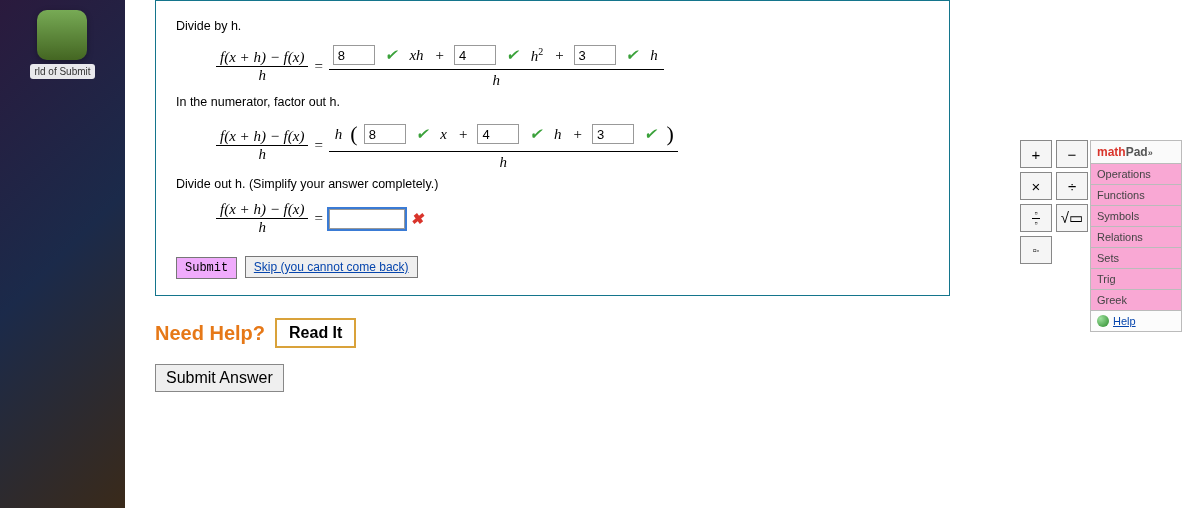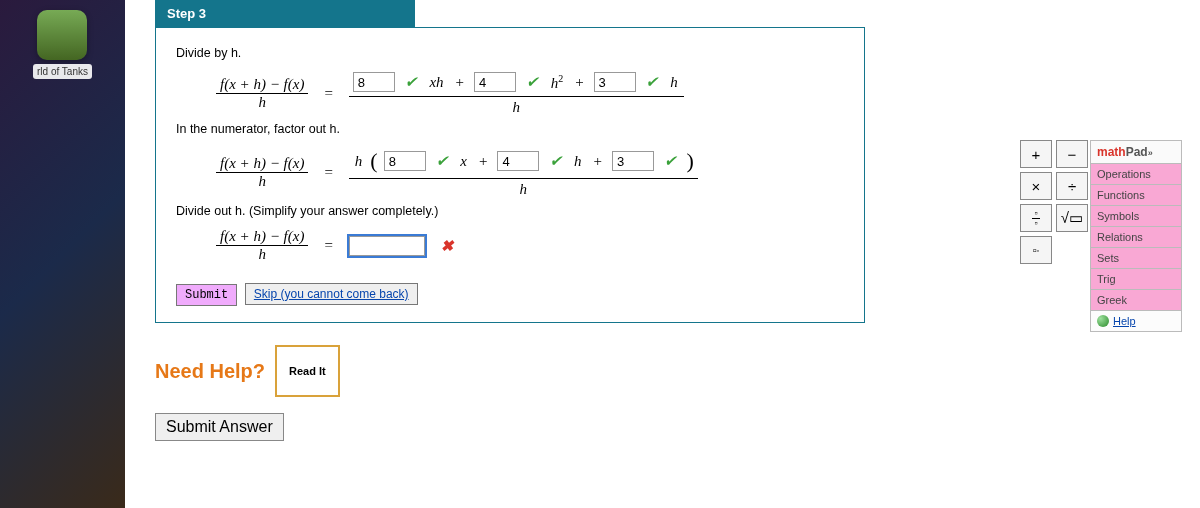--- a/index.html
+++ b/index.html
@@ -57,26 +57,26 @@
       color: #fff;
       font-weight: bold;
       font-size: 13px;
       padding: 6px 12px;
       width: 260px;
     }
 
     .step-body {
       border: 1px solid #14758c;
       padding: 12px 20px 16px 20px;
-      width: 710px;
+      width: 795px;
     }
 
     .instruction { margin: 6px 0 10px 0; font-family: Verdana, sans-serif; font-size: 12.5px; }
 
-    .eq-row { display: flex; align-items: center; margin: 4px 0 4px 40px; font-style: italic; font-family: "Times New Roman", serif; font-size: 15px; gap: 10px; }
+    .eq-row { display: flex; align-items: center; margin: 4px 0 4px 40px; font-style: italic; font-family: "Times New Roman", serif; font-size: 15px; gap: 0; }
     .frac { display:inline-flex; flex-direction:column; align-items:center; font-style: italic; }
     .frac .num { border-bottom: 1px solid #000; padding: 0 4px; }
     .frac .den { padding: 0 4px; }
     .eq { font-style: normal; margin: 0 6px; }
 
     .answer-input {
       width: 42px;
       height: 20px;
       border: 1px solid #999;
       font-size: 13px;
@@ -131,22 +131,22 @@
       text-decoration: underline;
       cursor: pointer;
       margin-left: 4px;
     }
 
     .need-help { margin-top: 22px; display:flex; align-items:center; gap:10px; }
     .need-help-label { color: #e67817; font-weight: bold; font-size: 20px; }
     .read-it {
       border: 2px solid #d9a23a;
       background: #fff;
-      padding: 18px 12px;
-      font-size: 11px;
+      padding: 4px 12px;
+      font-size: 16px;
       font-weight: bold;
       cursor: pointer;
     }
 
     .submit-answer {
       margin-top: 16px;
       border: 1px solid #888;
       background: #efefef;
       padding: 4px 10px;
       font-size: 16px;
@@ -214,28 +214,27 @@
       background: radial-gradient(circle at 30% 30%, #9de09d, #2a8a2a);
       display:inline-block;
     }
   </style>
 </head>
 <body>
 
 <div class="dock-strip">
   <div class="dock-item">
     <div class="dock-icon" style="background:linear-gradient(#7a5,#462);"></div>
-    <span class="dock-label">rld of Tanks</span>
+    <span class="dock-label">rld of Submit</span>
   </div>
   <div style="height:40px"></div>
 </div>
 
 <div class="content">
 
-  <div class="step-header">Step 3</div>
 
   <div class="step-body">
 
     <div class="instruction">Divide by h.</div>
 
     <div class="eq-row">
       <span class="frac">
         <span class="num">f(x + h) − f(x)</span>
         <span class="den">h</span>
       </span>

